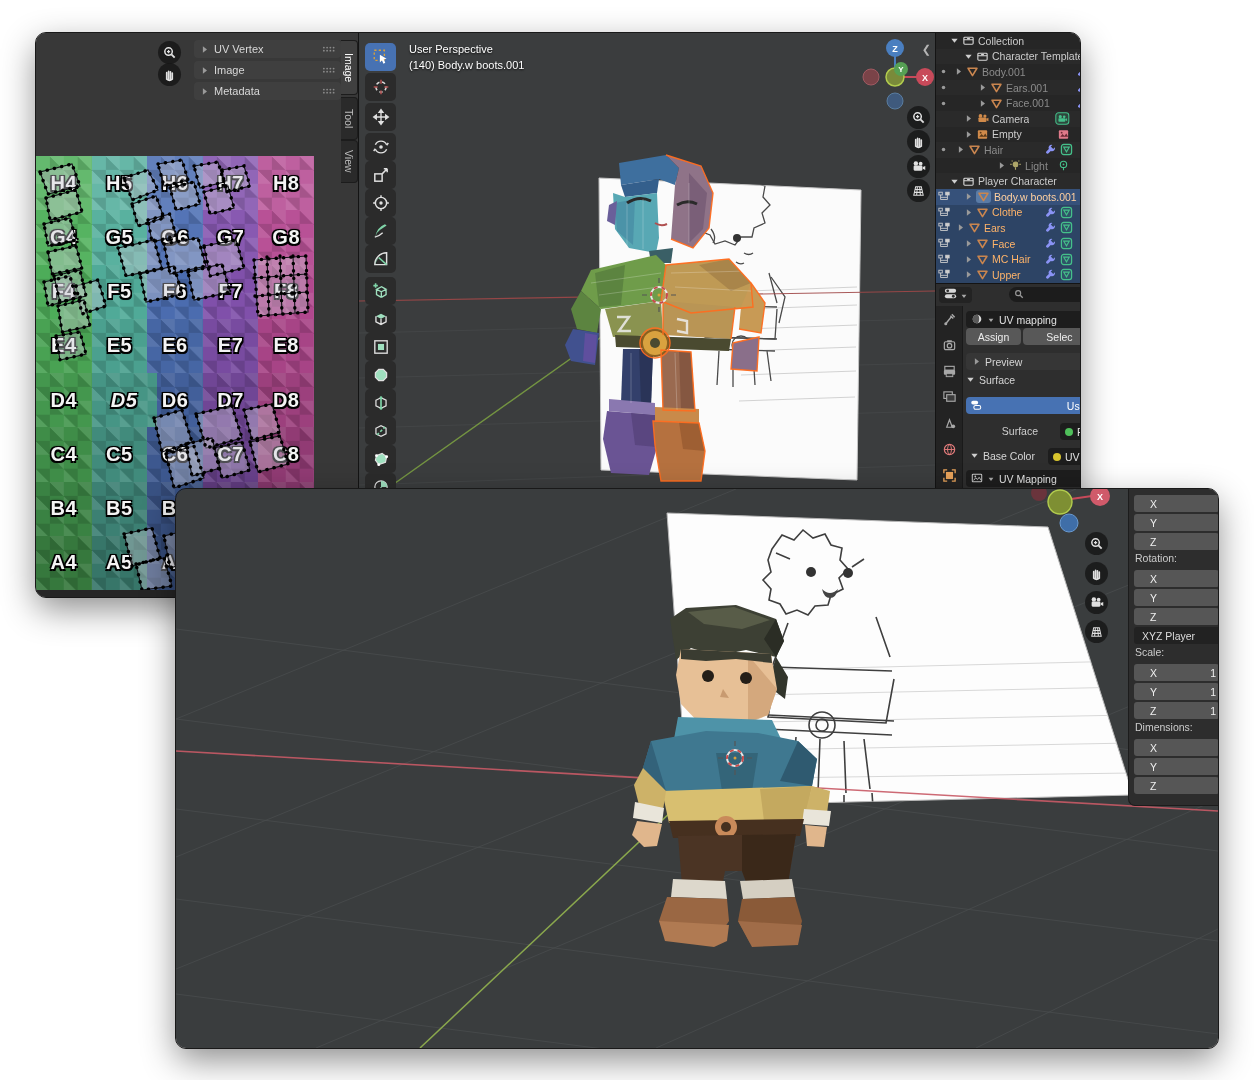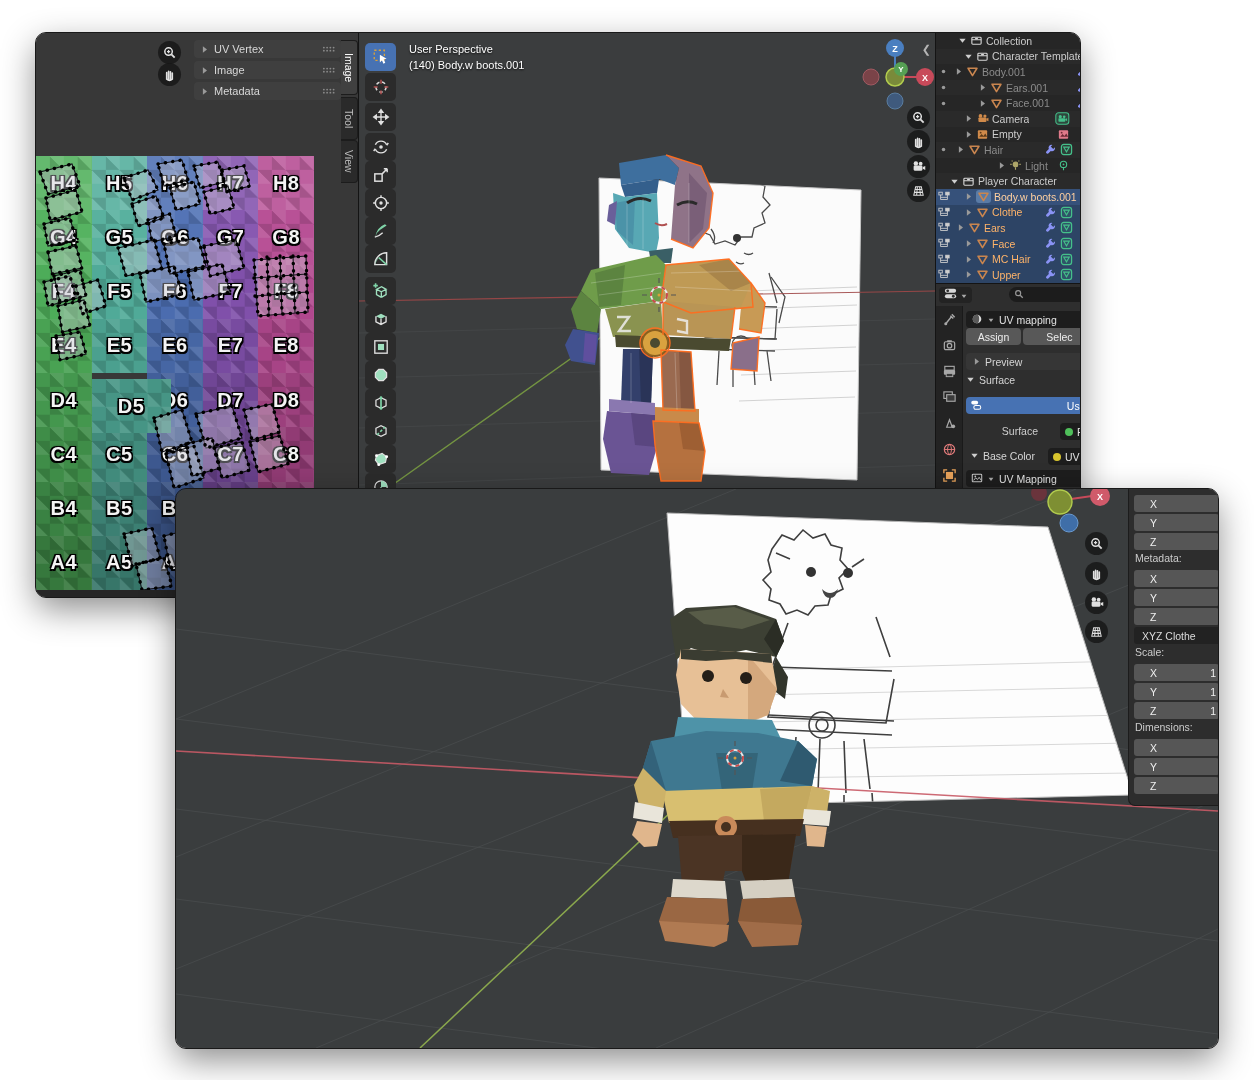--- a/index.html
+++ b/index.html
@@ -110,21 +110,21 @@
         <div class="cell" style="left: 55.6px; top: 325.5px; width: 55.6px; height: 54.25px; background-color: rgb(60, 128, 115);">B5</div>
         <div class="cell" style="left: 0px; top: 325.5px; width: 55.6px; height: 54.25px; background-color: rgb(58, 130, 67);">B4</div>
         <div class="cell" style="left: 222.4px; top: 271.25px; width: 55.6px; height: 54.25px; background-color: rgb(145, 59, 116);">C8</div>
         <div class="cell" style="left: 166.8px; top: 271.25px; width: 55.6px; height: 54.25px; background-color: rgb(104, 65, 139);">C7</div>
         <div class="cell" style="left: 111.2px; top: 271.25px; width: 55.6px; height: 54.25px; background-color: rgb(61, 88, 143);">C6</div>
         <div class="cell" style="left: 55.6px; top: 271.25px; width: 55.6px; height: 54.25px; background-color: rgb(65, 139, 124);">C5</div>
         <div class="cell" style="left: 0px; top: 271.25px; width: 55.6px; height: 54.25px; background-color: rgb(63, 141, 72);">C4</div>
         <div class="cell" style="left: 222.4px; top: 217px; width: 55.6px; height: 54.25px; background-color: rgb(156, 64, 125);">D8</div>
         <div class="cell" style="left: 166.8px; top: 217px; width: 55.6px; height: 54.25px; background-color: rgb(112, 70, 149);">D7</div>
         <div class="cell" style="left: 111.2px; top: 217px; width: 55.6px; height: 54.25px; background-color: rgb(66, 95, 154);">D6</div>
-        <div class="cell" style="left: 55.6px; top: 223px; width: 79px; height: 54.25px; background-color: rgb(70, 149, 133);">D5</div>
+        <div class="cell" style="left: 55.6px; top: 217px; width: 65px; height: 54.25px; background-color: rgb(70, 149, 133); font-style: italic;">D5</div>
         <div class="cell" style="left: 0px; top: 217px; width: 55.6px; height: 54.25px; background-color: rgb(68, 151, 78);">D4</div>
         <div class="cell" style="left: 222.4px; top: 162.75px; width: 55.6px; height: 54.25px; background-color: rgb(167, 68, 134);">E8</div>
         <div class="cell" style="left: 166.8px; top: 162.75px; width: 55.6px; height: 54.25px; background-color: rgb(120, 75, 160);">E7</div>
         <div class="cell" style="left: 111.2px; top: 162.75px; width: 55.6px; height: 54.25px; background-color: rgb(70, 102, 164);">E6</div>
         <div class="cell" style="left: 55.6px; top: 162.75px; width: 55.6px; height: 54.25px; background-color: rgb(75, 160, 143);">E5</div>
         <div class="cell" style="left: 0px; top: 162.75px; width: 55.6px; height: 54.25px; background-color: rgb(73, 162, 83);">E4</div>
         <div class="cell" style="left: 222.4px; top: 108.5px; width: 55.6px; height: 54.25px; background-color: rgb(177, 72, 142);">F8</div>
         <div class="cell" style="left: 166.8px; top: 108.5px; width: 55.6px; height: 54.25px; background-color: rgb(128, 80, 170);">F7</div>
         <div class="cell" style="left: 111.2px; top: 108.5px; width: 55.6px; height: 54.25px; background-color: rgb(75, 108, 175);">F6</div>
         <div class="cell" style="left: 55.6px; top: 108.5px; width: 55.6px; height: 54.25px; background-color: rgb(80, 170, 152);">F5</div>
@@ -527,21 +527,21 @@
         <span>
           <svg viewBox="0 0 16 16" width="15" height="15">
             <path d="M3,13 L5,4 H11 L13,13 Z M6.8,4 L6,13 M9.2,4 L10,13 M4.4,7 H11.6 M3.8,10 H12.3" fill="none" stroke="#e0e0e0" stroke-width="1.1"></path>
           </svg>
         </span>
       </div>
     <div class="collapse-arrow">❮</div>
   </div>
 
   <div class="outl">
-      <div class="orow" style="padding-left: 22px;">
+      <div class="orow" style="padding-left: 14px;">
         <span class="oicon">
           <svg viewBox="0 0 10 10" width="9" height="9">
             <path d="M1.5,3 h7 l-3.5,4.5 z" fill="#cfcfcf"></path>
           </svg>
         </span>
         <span class="oicon">
           <svg viewBox="0 0 14 14" width="13" height="13">
             <rect x="2" y="3.5" width="10" height="7.5" rx="1" fill="none" stroke="#d8d8d8" stroke-width="1.2"></rect>
             <line x1="2" y1="6.2" x2="12" y2="6.2" stroke="#d8d8d8" stroke-width="1.2"></line>
             <rect x="5.5" y="4.3" width="3" height="1.4" fill="#d8d8d8"></rect>
@@ -1250,31 +1250,31 @@
   <div class="n2">
       <div class="srow" style="top: 6px;">
         <span>X</span>
       </div>
       <div class="srow" style="top: 25px;">
         <span>Y</span>
       </div>
       <div class="srow" style="top: 44px;">
         <span>Z</span>
       </div>
-      <div class="slabel" style="top: 63px;">Metadata:</div>
+      <div class="slabel" style="top: 63px;">Rotation:</div>
       <div class="srow" style="top: 81px;">
         <span>X</span>
       </div>
       <div class="srow" style="top: 100px;">
         <span>Y</span>
       </div>
       <div class="srow" style="top: 119px;">
         <span>Z</span>
       </div>
-      <div class="sselect" style="top: 138px;">XYZ Clothe</div>
+      <div class="sselect" style="top: 138px;">XYZ Player</div>
       <div class="slabel" style="top: 157px;">Scale:</div>
       <div class="srow" style="top: 175px;">
         <span>X</span>
         <span class="val">1</span>
       </div>
       <div class="srow" style="top: 194px;">
         <span>Y</span>
         <span class="val">1</span>
       </div>
       <div class="srow" style="top: 213px;">

